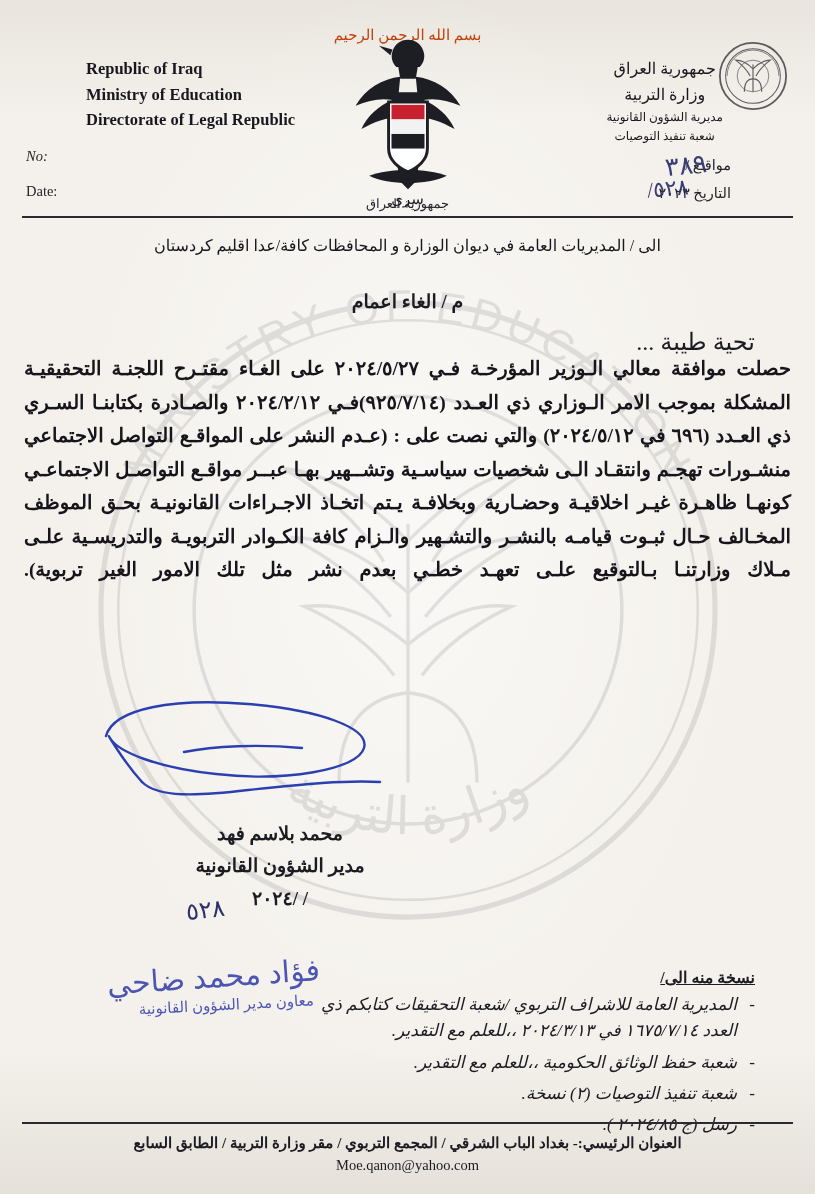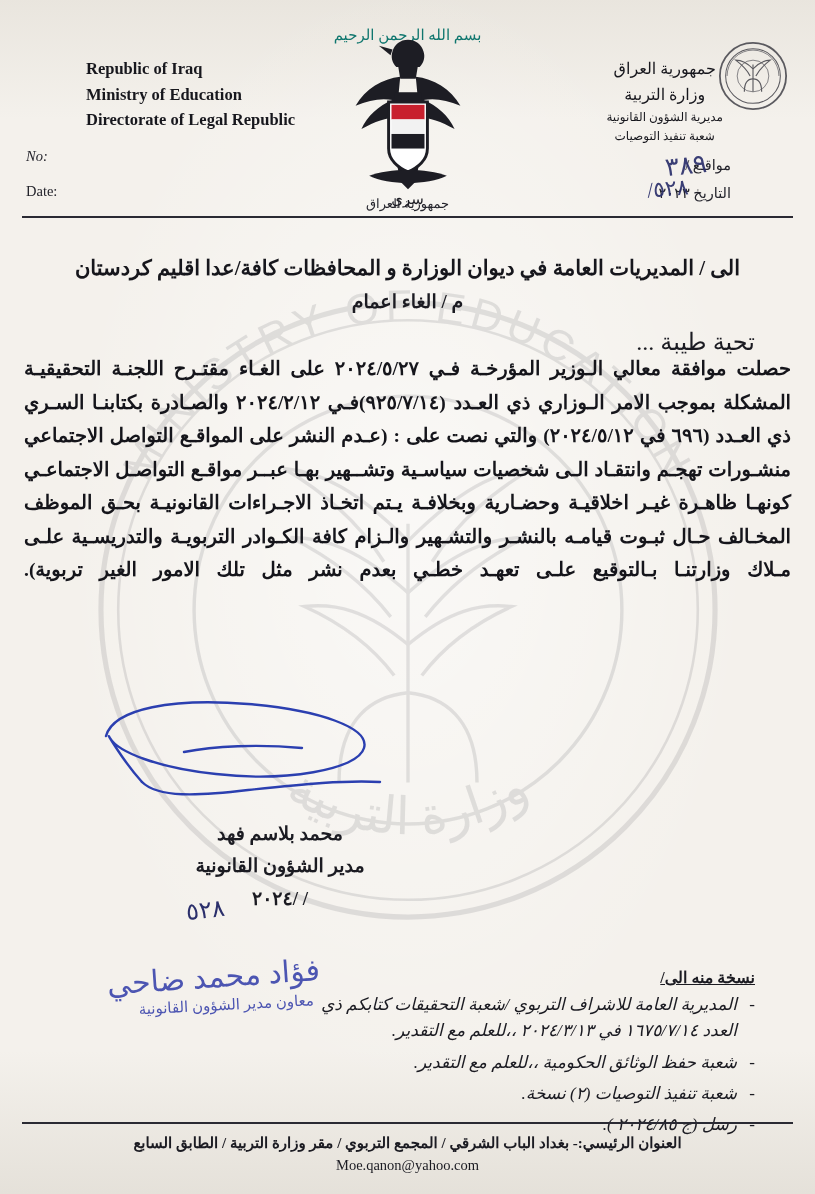--- a/index.html
+++ b/index.html
@@ -29,21 +29,21 @@
 
   
   .basmala {
     position: absolute;
     top: 26px;
     left: 0;
     right: 0;
     text-align: center;
     font-size: 15px;
     letter-spacing: 0.5px;
-    color: #0f766e;
+    color: #c2410c;
   }
   .hdr-left {
     position: absolute;
     top: 56px;
     left: 86px;
     text-align: left;
     direction: ltr;
     font-family: "Liberation Serif", serif;
     font-weight: bold;
     font-size: 16.5px;
@@ -170,24 +170,23 @@
     border-top: 2px solid #2a2a33;
   }
 
   
   .to-line {
     position: absolute;
     top: 236px;
     right: 58px;
     left: 58px;
     text-align: center;
-    font-size: 21px;
-    font-weight: bold;
+    font-size: 16px;
+    font-weight: normal;
     color: #16161c;
-    margin-top: 20px;
   }
   .subject {
     position: absolute;
     top: 290px;
     left: 0; right: 0;
     text-align: center;
     font-size: 19px;
     font-weight: bold;
   }
   .greeting {

